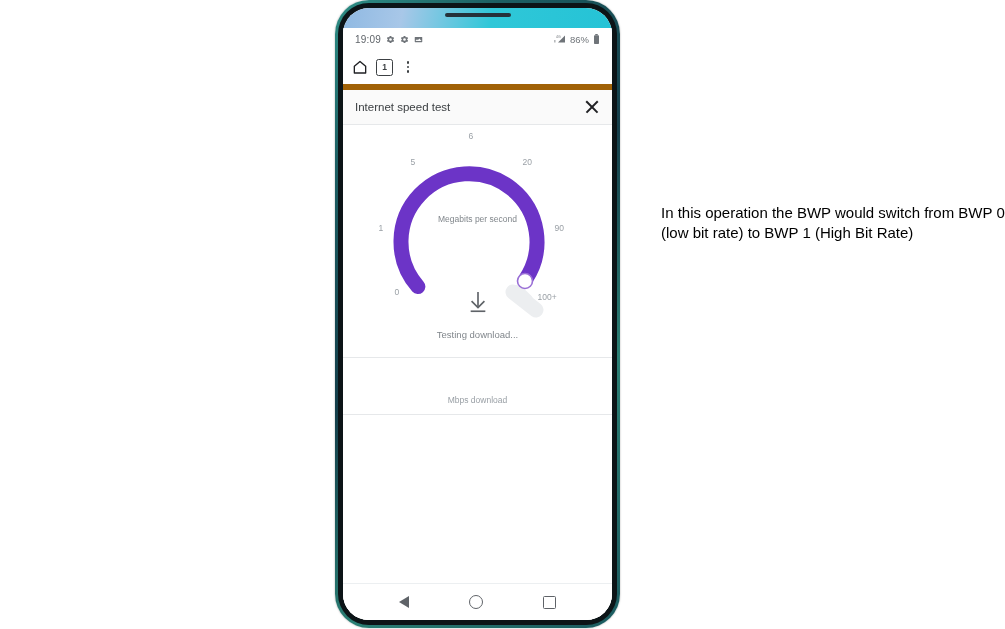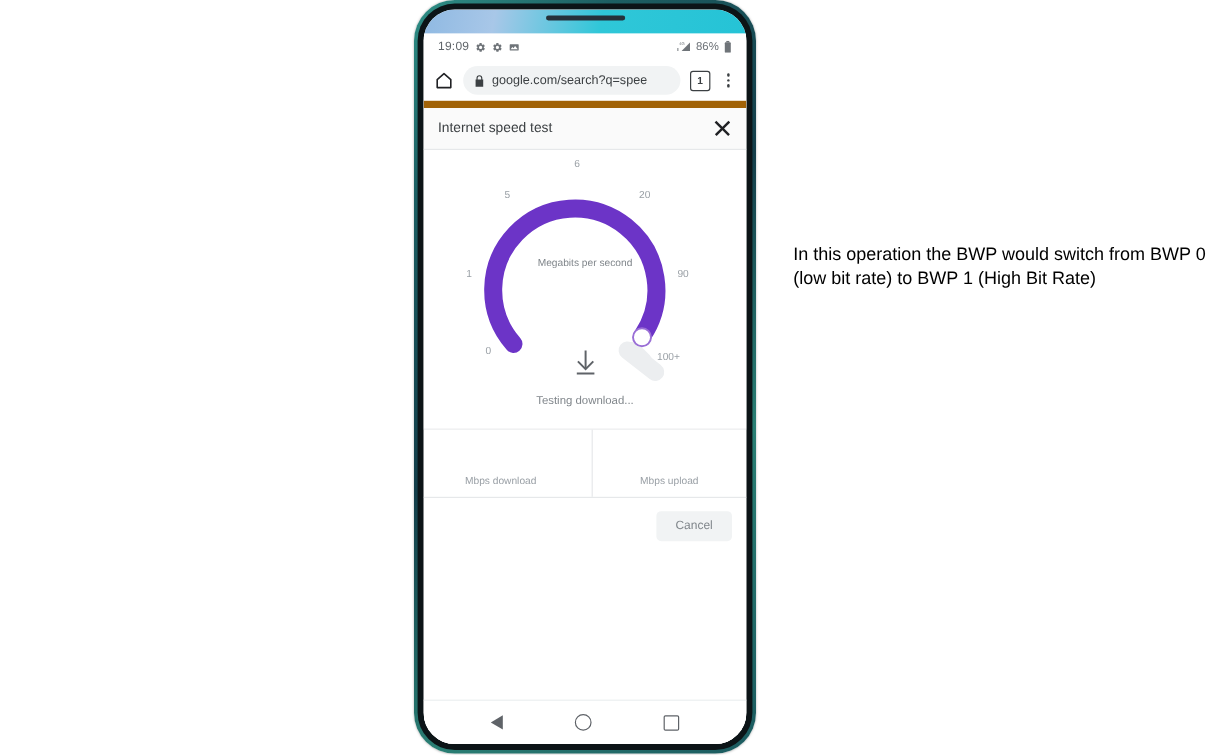--- a/index.html
+++ b/index.html
@@ -11,21 +11,21 @@
     width: 1005px;
     height: 629px;
     position: relative;
     overflow: hidden;
     font-family: "Liberation Sans", sans-serif;
   }
 
   
   #phone {
     position: absolute;
-    left: 345px;
+    left: 335px;
     top: 0px;
     width: 285px;
     height: 465px;
   }
   .phone-outer {
     position: absolute;
     left: 0; top: 0;
     width: 285px;
     height: 628px;
     border-radius: 34px;
@@ -347,28 +347,20 @@
           </span>
         </div>
       </div>
 
       <div class="urlbar-row">
         <div class="home-btn">
           <svg width="16" height="16" viewBox="0 0 24 24">
               <path fill="none" stroke="#202124" stroke-width="2" stroke-linejoin="round" d="M3.5 11 12 3.6l8.5 7.4V21h-17z"></path>
             </svg>
         </div>
-        <div class="omnibox">
-          <span class="ic">
-            <svg width="9" height="11" viewBox="0 0 14 18">
-                <path fill="#3c4043" d="M11 7V5A4 4 0 0 0 3 5v2H1.8v10h10.4V7zm-6.4-2a2.4 2.4 0 0 1 4.8 0v2H4.6z"></path>
-              </svg>
-          </span>
-          <span class="omnibox-text" title="Search or type web address">google.com/search?q=spee</span>
-        </div>
         <div class="tabcount">1</div>
         <div class="kebab">
             <i></i>
             <i></i>
             <i></i>
           </div>
       </div>
 
       <div class="panel-header">
         <span class="panel-title">Internet speed test</span>
@@ -409,29 +401,22 @@
           </svg>
         </div>
         <div class="status-text">Testing download...</div>
       </div>
 
       <div class="results">
         <div class="result-cell">
           <div class="result-value"></div>
           <div class="result-label">Mbps download</div>
         </div>
-        <div class="result-cell">
-          <div class="result-value"></div>
-          <div class="result-label">Mbps upload</div>
-        </div>
-      </div>
-
-      <div class="actions">
-        <button class="cancel-btn">Cancel</button>
-      </div>
+      </div>
+
 
       <div class="navbar">
         <div class="nav-back"></div>
         <div class="nav-home"></div>
         <div class="nav-recent"></div>
       </div>
 
     </div>
   </div>
 </div>

